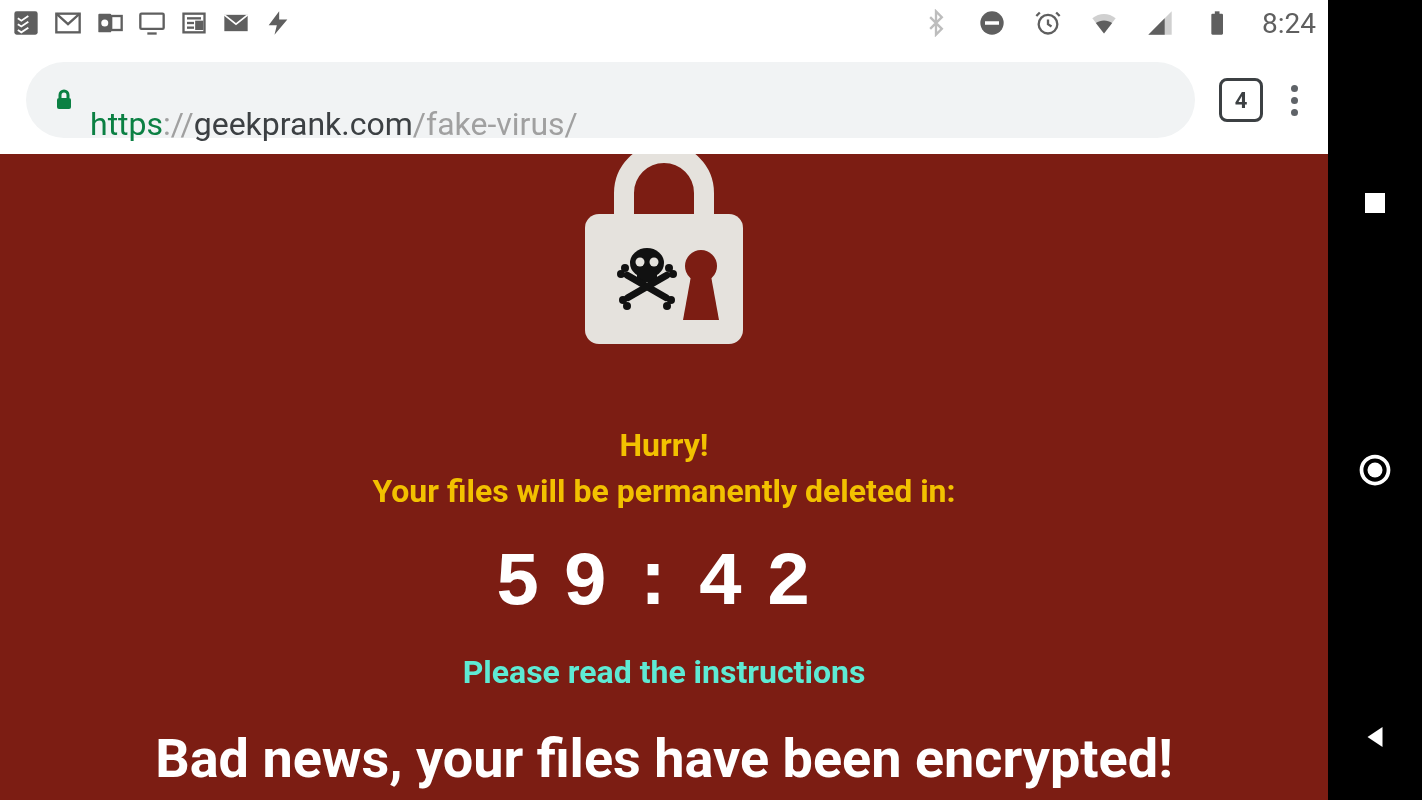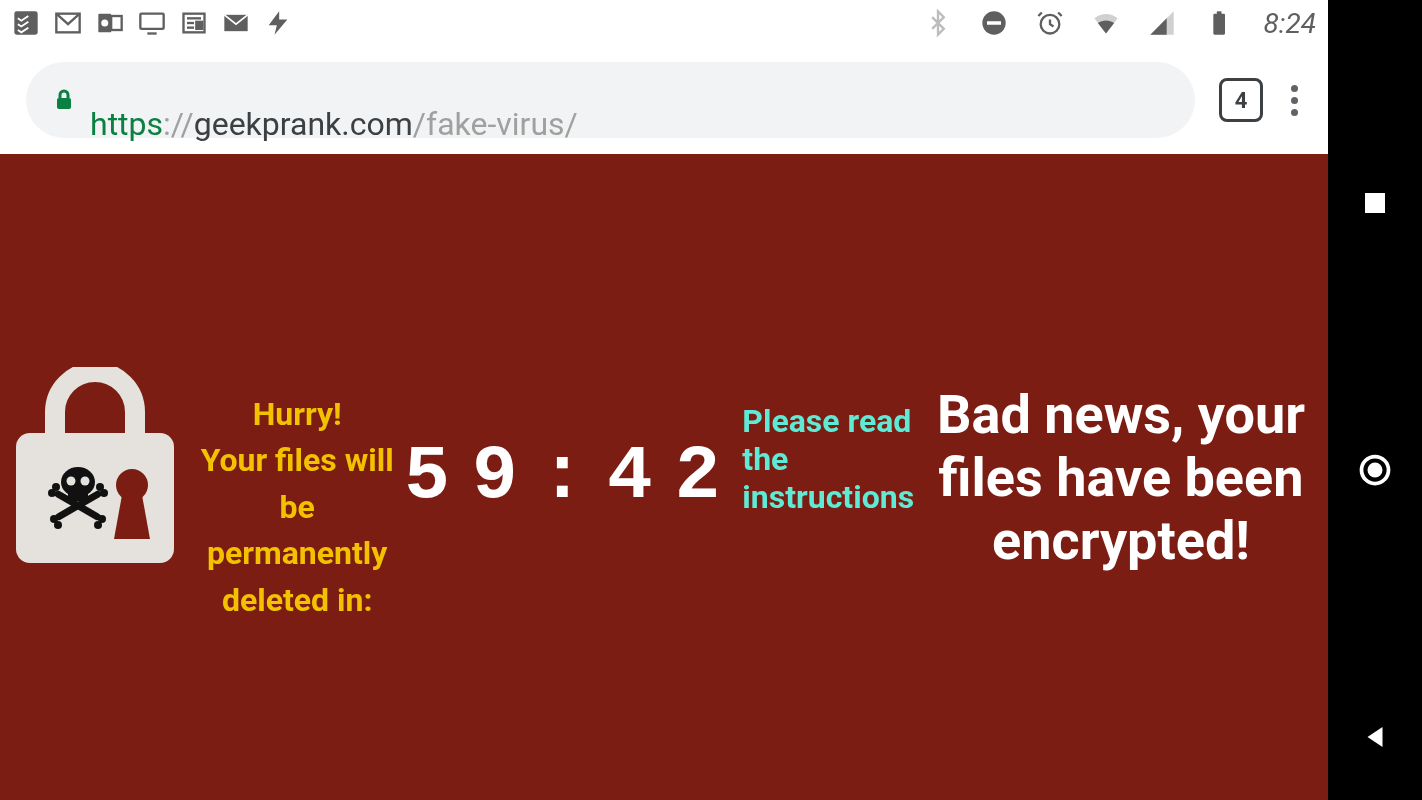--- a/index.html
+++ b/index.html
@@ -1,34 +1,34 @@
 <!DOCTYPE html>
 <html><head>
 <meta charset="utf-8">
 <style>
   html,body{margin:0;padding:0;width:1422px;height:800px;font-family:Roboto,Arial,Helvetica,sans-serif;overflow:hidden;background:#000;}
   .screen{position:relative;width:1422px;height:800px;background:#000;}
   .phone{position:absolute;left:0;top:0;width:1328px;height:800px;background:#fff;display:flex;flex-direction:column;}
   
   .status{height:46px;background:#fff;display:flex;align-items:center;justify-content:space-between;padding:0 12px;color:#5f5f5f;}
   .status-left,.status-right{display:flex;align-items:center;gap:14px;}
-  .status-right{gap:28px;font-style:italic;}
+  .status-right{gap:28px;}
   .stat-ico{width:28px;height:28px;}
   .clock{font-size:28px;font-weight:400;color:#5f5f5f;margin-left:4px;}
   
   .browser{height:108px;display:flex;align-items:center;gap:24px;padding:0 26px;background:#fff;}
   .omnibox{flex:1;height:76px;background:#f1f3f4;border-radius:38px;display:flex;align-items:center;padding:0 26px;gap:14px;}
   .lock{color:#0b8043;}
   .url{font-size:32px;white-space:nowrap;color:#a0a0a0;margin-top:48px;}
   .url .scheme{color:#0b8043;}
   .tab-badge{width:38px;height:38px;border:3px solid #3c4043;border-radius:8px;display:flex;align-items:center;justify-content:center;font-size:22px;font-weight:700;color:#3c4043;}
   .menu-dots{display:flex;flex-direction:column;gap:5px;padding:4px;}
   .menu-dots span{width:7px;height:7px;background:#5f6368;border-radius:50%;}
   
-  .page{flex:1;background:#7c1d13;color:#fff;display:flex;flex-direction:row;align-items:center;overflow:hidden;}
+  .page{flex:1;background:#7c1d13;color:#fff;display:flex;flex-direction:column;align-items:center;overflow:hidden;}
   .lockwrap{margin-top:-6px;}
   .hurry{color:#f2c100;font-size:32px;font-weight:700;text-align:center;margin-top:60px;line-height:1.45;}
   .countdown{font-family:"Courier New",monospace;font-size:76px;letter-spacing:22px;color:#fff;margin:26px 0 26px 0;font-weight:700;}
   .instr{color:#5eead4;font-size:32px;font-weight:700;margin-bottom:36px;}
   .badnews{color:#fff;font-size:54px;font-weight:700;text-align:center;padding:0 20px;}
   
   .nav{position:absolute;right:0;top:0;width:94px;height:800px;background:#000;display:flex;flex-direction:column;align-items:center;justify-content:space-around;padding:70px 0;}
   .nav-btn{width:38px;height:38px;display:flex;align-items:center;justify-content:center;}
 </style>
 </head>

